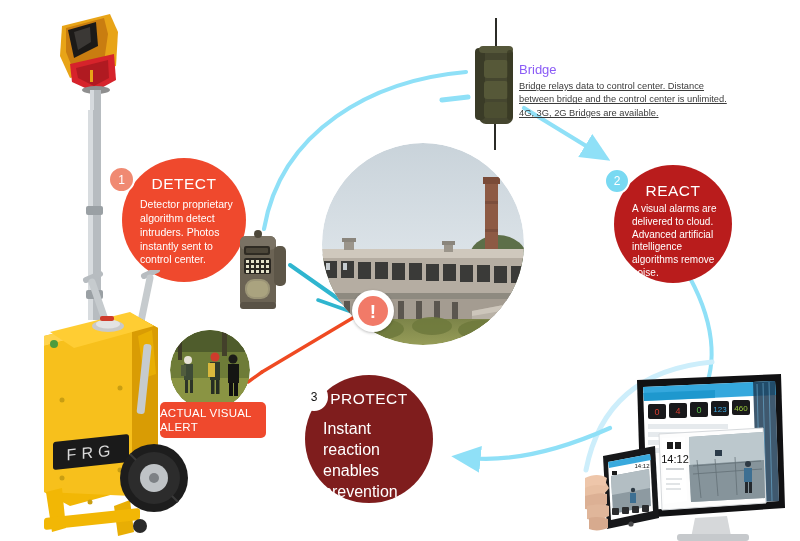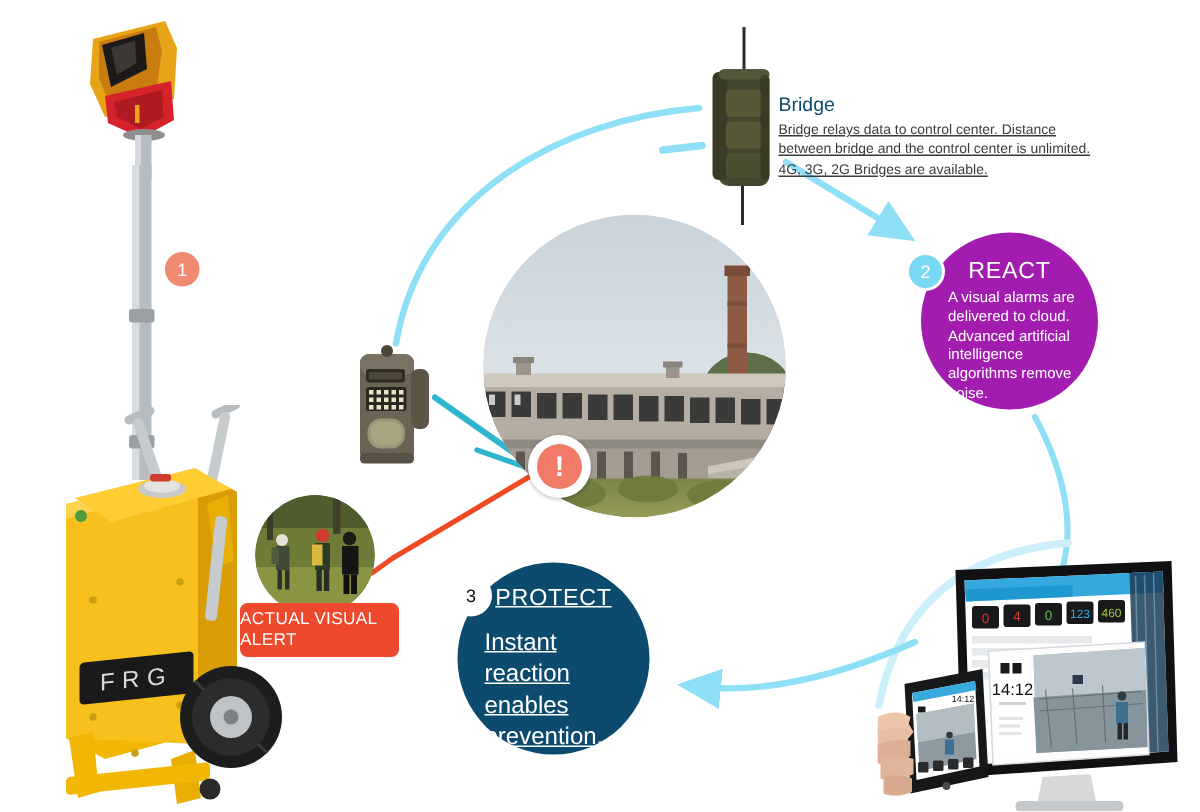--- a/index.html
+++ b/index.html
@@ -31,33 +31,33 @@
     position:absolute;border-radius:50%;
     display:flex;align-items:center;justify-content:center;
     font-size:12px;color:#fff;box-sizing:border-box;
   }
 
   #detect-bubble{left:122px;top:158px;width:124px;height:124px;background:#ef492d;}
   #detect-bubble .title{padding-top:17px;font-size:15.5px;}
   #detect-bubble .body{padding:5px 10px 0 18px;}
   #detect-badge{left:108px;top:166px;width:27px;height:27px;background:#f08a72;border:2px solid #ffffff;}
 
-  #react-bubble{left:614px;top:155px;width:118px;height:118px;background:#a21caf;}
+  #react-bubble{left:614px;top:165px;width:118px;height:118px;background:#b91c1c;}
   #react-bubble .title{padding-top:17px;font-size:15.5px;}
   #react-bubble .body{padding:3px 12px 0 18px;font-size:10px;line-height:1.28;}
   #react-badge{left:604px;top:168px;width:26px;height:26px;background:#79d9f2;border:2px solid #ffffff;}
 
-  #protect-bubble{left:305px;top:375px;width:128px;height:128px;background:#0c4a6e;text-decoration:underline;}
+  #protect-bubble{left:305px;top:375px;width:128px;height:128px;background:#7f1d1d;}
   #protect-bubble .title{padding-top:15px;font-size:15.5px;}
   #protect-bubble .body{padding:10px 10px 0 18px;font-size:16px;}
   #protect-badge{left:300px;top:383px;width:28px;height:28px;background:#ffffff;color:#111;border:2px solid #ffffff;}
 
   
   #bridge-caption{left:519px;top:62px;width:215px;}
-  #bridge-caption .bt{color:#0c4a6e;font-size:13px;margin-bottom:3px;}
+  #bridge-caption .bt{color:#8b5cf6;font-size:13px;margin-bottom:3px;}
   #bridge-caption .bd{color:#3b3b3b;font-size:9.3px;line-height:1.45;text-decoration:underline;}
 
   
   #alert-label{
     left:160px;top:402px;width:106px;height:36px;
     background:#ef492d;border-radius:5px;color:#fff;
     display:flex;align-items:center;justify-content:center;text-align:left;
     font-size:11.5px;line-height:1.25;letter-spacing:.2px;
   }
 
@@ -235,20 +235,24 @@
         <rect x="46" y="50" width="3.5" height="14" fill="#262d22"></rect>
 
         <circle cx="63" cy="29" r="4.5" fill="#1b1b18"></circle>
         <rect x="58" y="34" width="11" height="19" fill="#151513"></rect>
         <rect x="59" y="53" width="4" height="13" fill="#101010"></rect>
         <rect x="64" y="53" width="4" height="13" fill="#101010"></rect>
       </g>
     </svg>
   </div>
 
+  <div class="bubble" id="detect-bubble">
+    <div class="title">DETECT</div>
+    <div class="body">Detector proprietary algorithm detect intruders. Photos instantly sent to control center.</div>
+  </div>
   <div class="badge" id="detect-badge">1</div>
 
   <div class="bubble" id="react-bubble">
     <div class="title">REACT</div>
     <div class="body">A visual alarms are delivered to cloud. Advanced artificial intelligence algorithms remove noise.</div>
   </div>
   <div class="badge" id="react-badge">2</div>
 
   <div class="bubble" id="protect-bubble">
     <div class="title">PROTECT</div>

